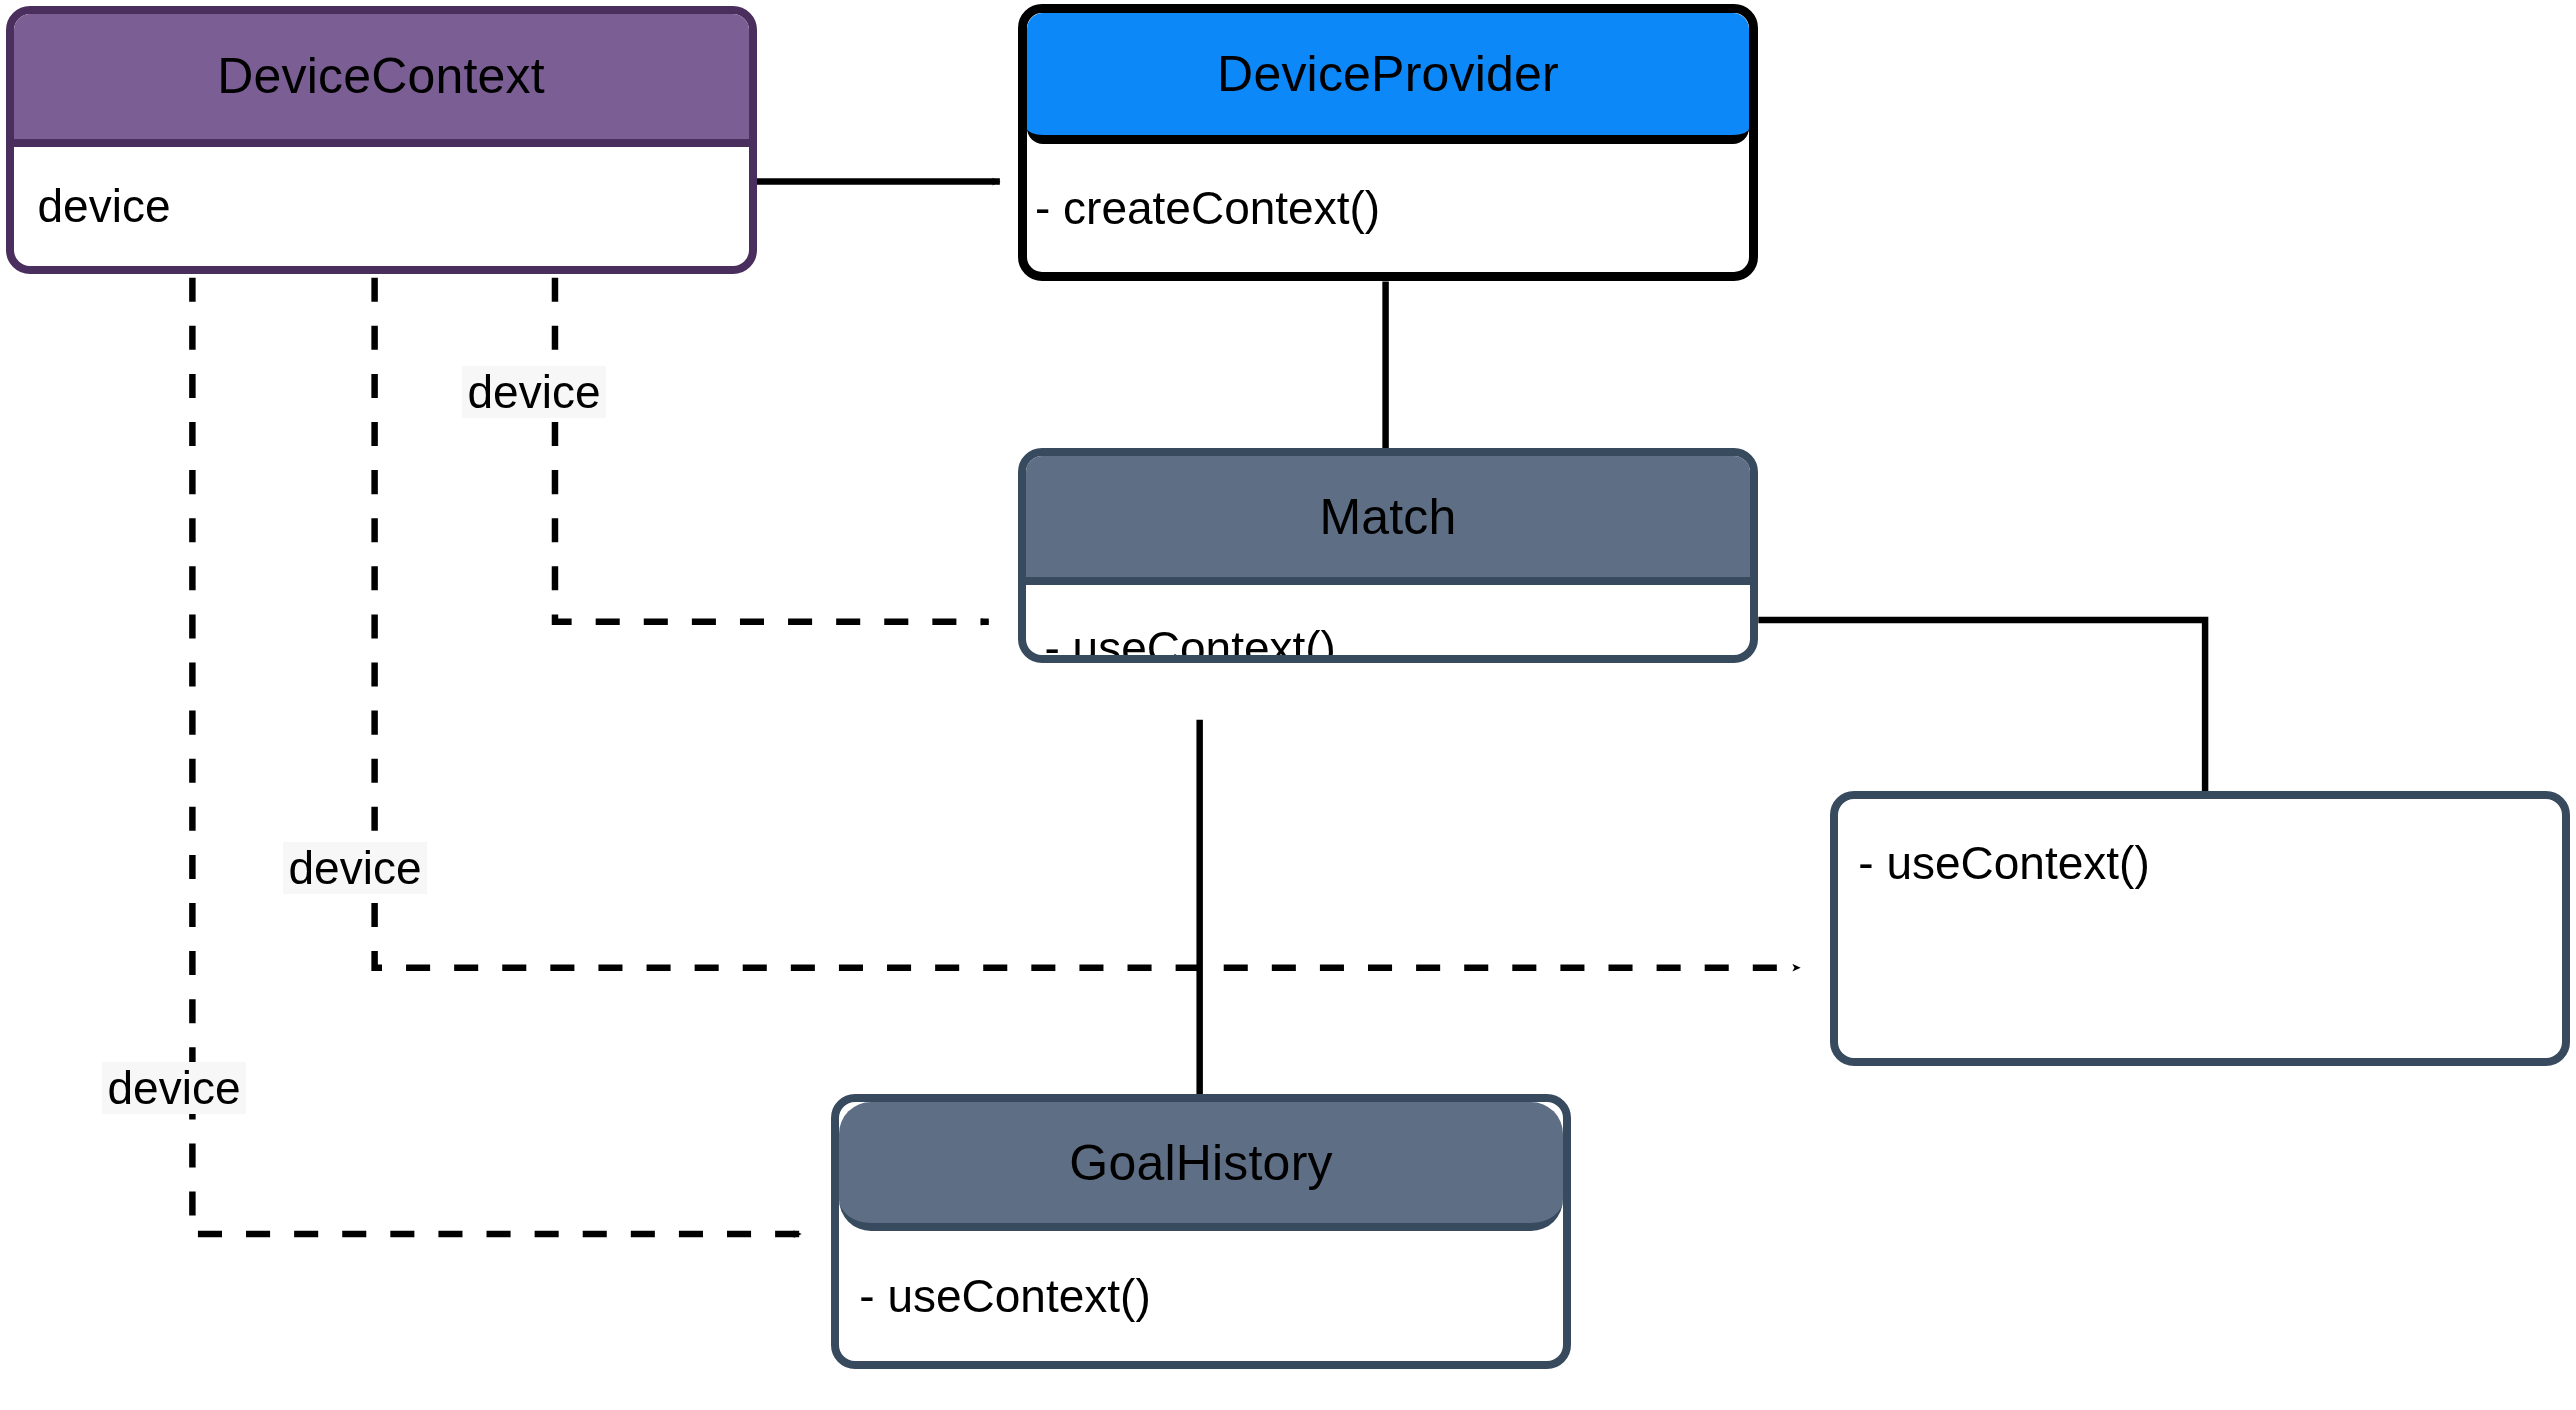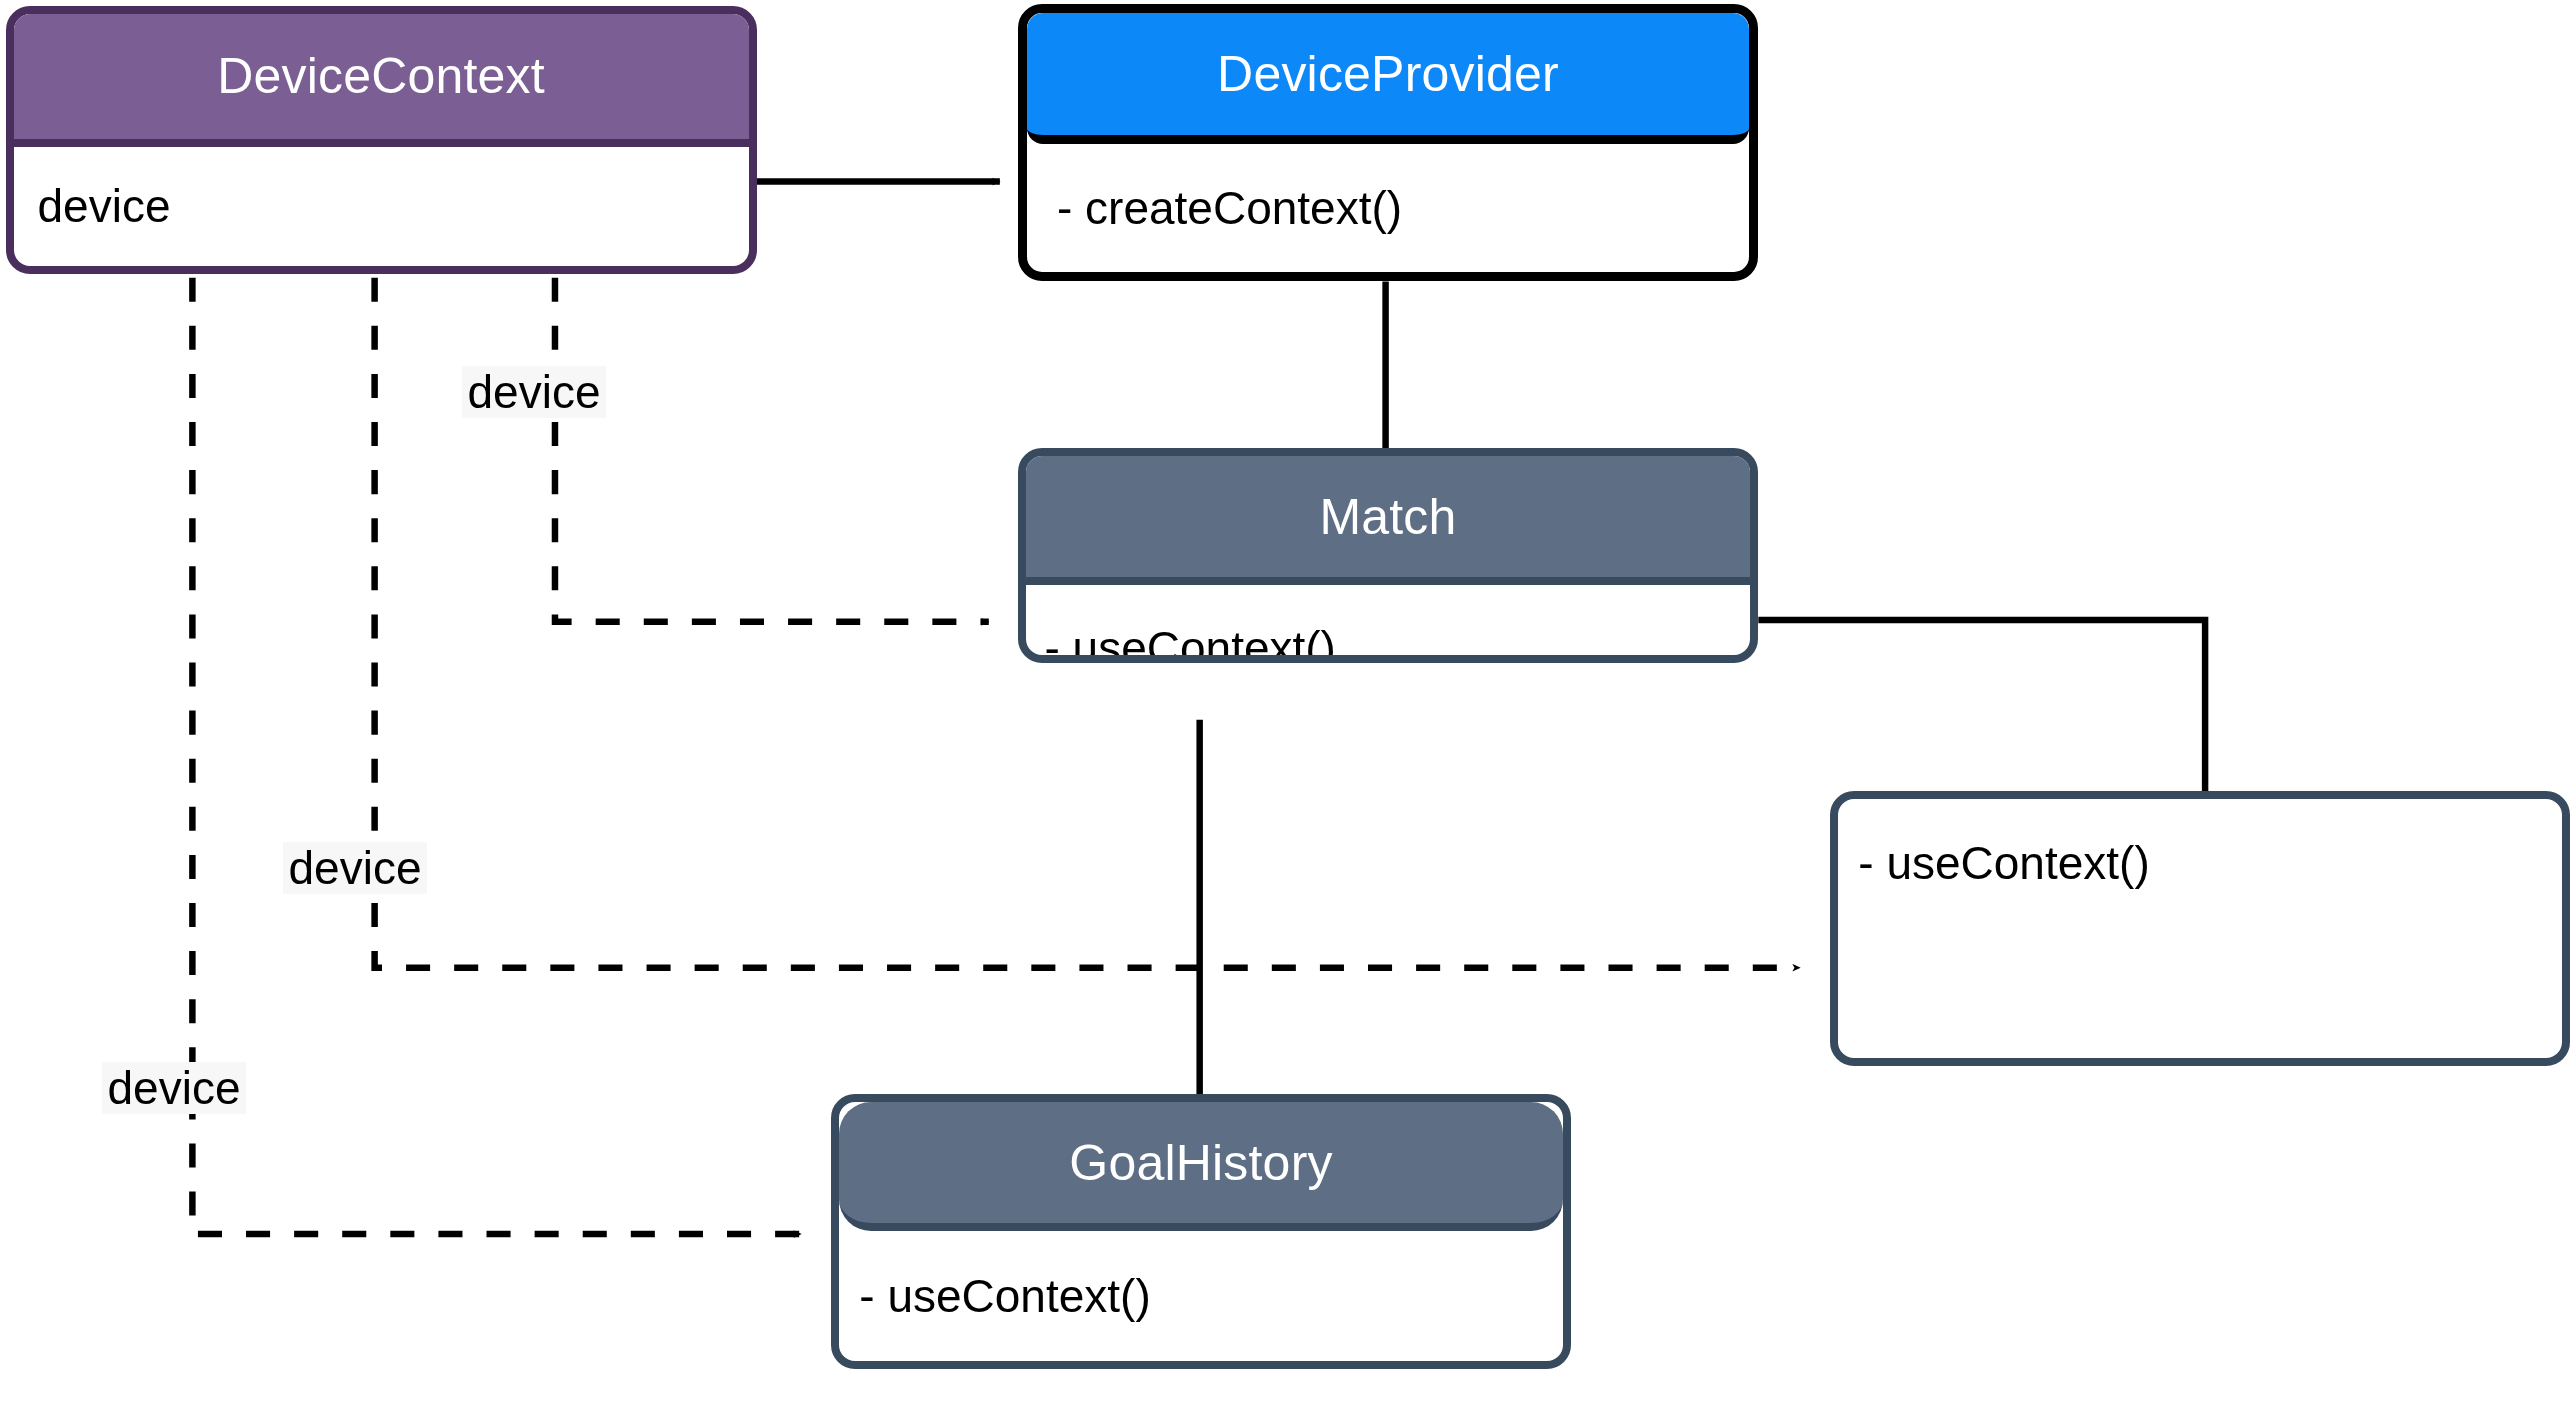--- a/index.html
+++ b/index.html
@@ -30,21 +30,21 @@
     border-radius: 24px;
     overflow: hidden;
     background: #ffffff;
   }
   .uml-class .hdr {
     box-sizing: border-box;
     width: 100%;
     display: flex;
     align-items: center;
     justify-content: center;
-    color: #ffffff;
+    color: #000000;
     font-size: 50px;
     letter-spacing: 0.2px;
     white-space: nowrap;
   }
   .uml-class .body {
     box-sizing: border-box;
     width: 100%;
     display: flex;
     align-items: center;
     justify-content: flex-start;
@@ -80,21 +80,21 @@
     border: 9.2px solid #000000;
   }
   #cls-deviceprovider .hdr {
     height: 131px;
     background: #0d88f8;
     border-bottom: 9.2px solid #000000;
     border-radius: 16px;
   }
   #cls-deviceprovider .body {
     height: 128px;
-    padding-left: 30px;
+    padding-left: 8px;
   }
 
   
   .slate {
     border: 8.3px solid #374a5e;
   }
   .slate .hdr {
     background: #5d6e85;
     border-bottom: 8.3px solid #374a5e;
   }

